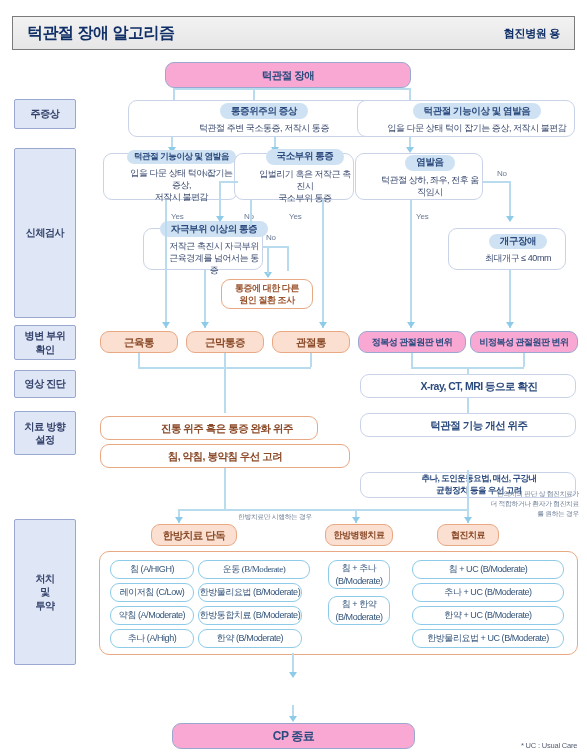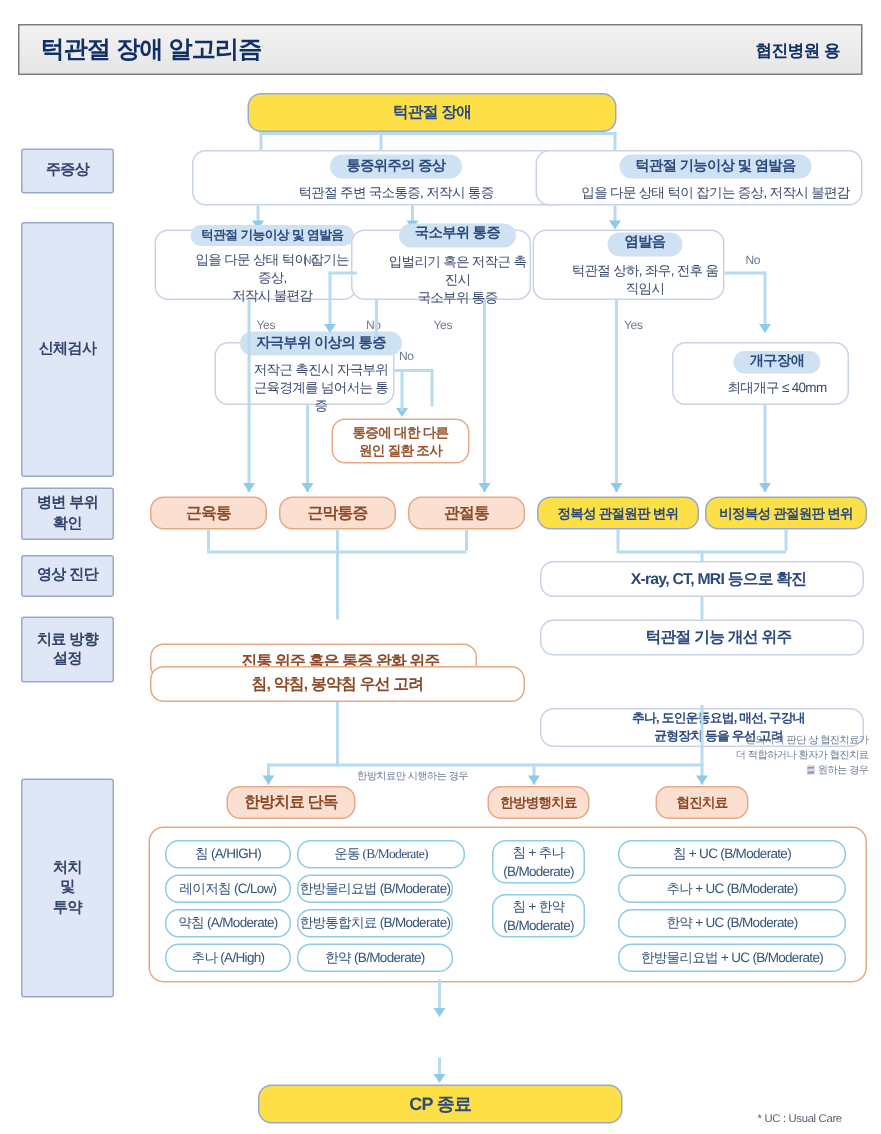--- a/index.html
+++ b/index.html
@@ -28,21 +28,21 @@
   .header .sub{font-size:11px;font-weight:bold;color:#0f2f66;letter-spacing:-0.3px;}
 
   
   .bx{
     border-radius:9px;
     display:flex;flex-direction:column;
     align-items:center;justify-content:center;
     text-align:center;
     line-height:1.35;
   }
-  .bx-blue{border:1.3px solid #9aa8cf;background:#fde047;}
+  .bx-blue{border:1.3px solid #9aa8cf;background:#f9a8d4;}
   .bx-white{border:1.3px solid #c9d3e8;background:#ffffff;padding-left:22px;}
   .bx-lblue{border:1.3px solid #8ecbe8;background:#ffffff;}
   .bx-orange{border:1.3px solid #e9a884;background:#fbe0d2;}
   .bx-orange-out{border:1.3px solid #e9a884;background:#ffffff;}
 
   
   .stage-lbl{
     left:14px;width:62px;
     border:1.3px solid #9aa8cf;background:#dfe6f6;border-radius:2px;
     display:flex;align-items:center;justify-content:center;text-align:center;
@@ -67,21 +67,21 @@
 
   
   .ln{position:absolute;background:#b8dbed;}
   .lnv{width:1.6px;}
   .lnh{height:1.6px;}
   .arw{position:absolute;width:0;height:0;border-left:4px solid transparent;border-right:4px solid transparent;border-top:6px solid #8ecbe8;}
   .yn{position:absolute;font-size:8px;color:#6b7a93;letter-spacing:-0.2px;}
 
   .note{position:absolute;font-size:6.8px;color:#6b7a93;line-height:1.45;letter-spacing:-0.35px;white-space:pre-line;text-align:right;}
   .note-l{position:absolute;font-size:6.8px;color:#6b7a93;letter-spacing:-0.35px;white-space:nowrap;}
-  .footnote{position:absolute;font-size:7.5px;color:#555e72;letter-spacing:-0.2px;}
+  .footnote{position:absolute;font-size:7.5px;color:#555e72;letter-spacing:-0.2px;margin-left:16px;}
 
   .group-box{position:absolute;border:1.4px solid #e9a884;border-radius:10px;background:#fff;}
 </style>
 </head>
 <body>
 
 <div id="stage">
 
   <div class="abs header">
     <div class="title">턱관절 장애 알고리즘</div>
@@ -226,21 +226,21 @@
   <div class="ln lnv" style="left:411px;top:353px;height:14px;"></div>
   <div class="ln lnv" style="left:523px;top:353px;height:14px;"></div>
   <div class="ln lnh" style="left:411px;top:367px;width:113px;"></div>
   <div class="ln lnv" style="left:467px;top:367px;height:7px;"></div>
 
   <div class="abs bx bx-white" style="left:360px;top:374px;width:216px;height:24px;">
     <span class="solo">X-ray, CT, MRI 등으로 확진</span>
   </div>
   <div class="ln lnv" style="left:467px;top:398px;height:15px;"></div>
 
-  <div class="abs bx bx-orange-out" style="left:100px;top:429px;width:218px;height:24px;padding-left:36px;">
+  <div class="abs bx bx-orange-out" style="left:100px;top:416px;width:218px;height:24px;padding-left:36px;">
     <span class="solo-o">진통 위주 혹은 통증 완화 위주</span>
   </div>
   <div class="abs bx bx-orange-out" style="left:100px;top:444px;width:250px;height:24px;">
     <span class="solo-o">침, 약침, 봉약침 우선 고려</span>
   </div>
   <div class="abs bx bx-white" style="left:360px;top:413px;width:216px;height:24px;">
     <span class="solo">턱관절 기능 개선 위주</span>
   </div>
   <div class="abs bx bx-white" style="left:360px;top:444px;width:216px;height:26px;margin-top:28px;">
     <span class="solo" style="font-size:8.5px;line-height:1.4;">추나, 도인운동요법, 매선, 구강내

